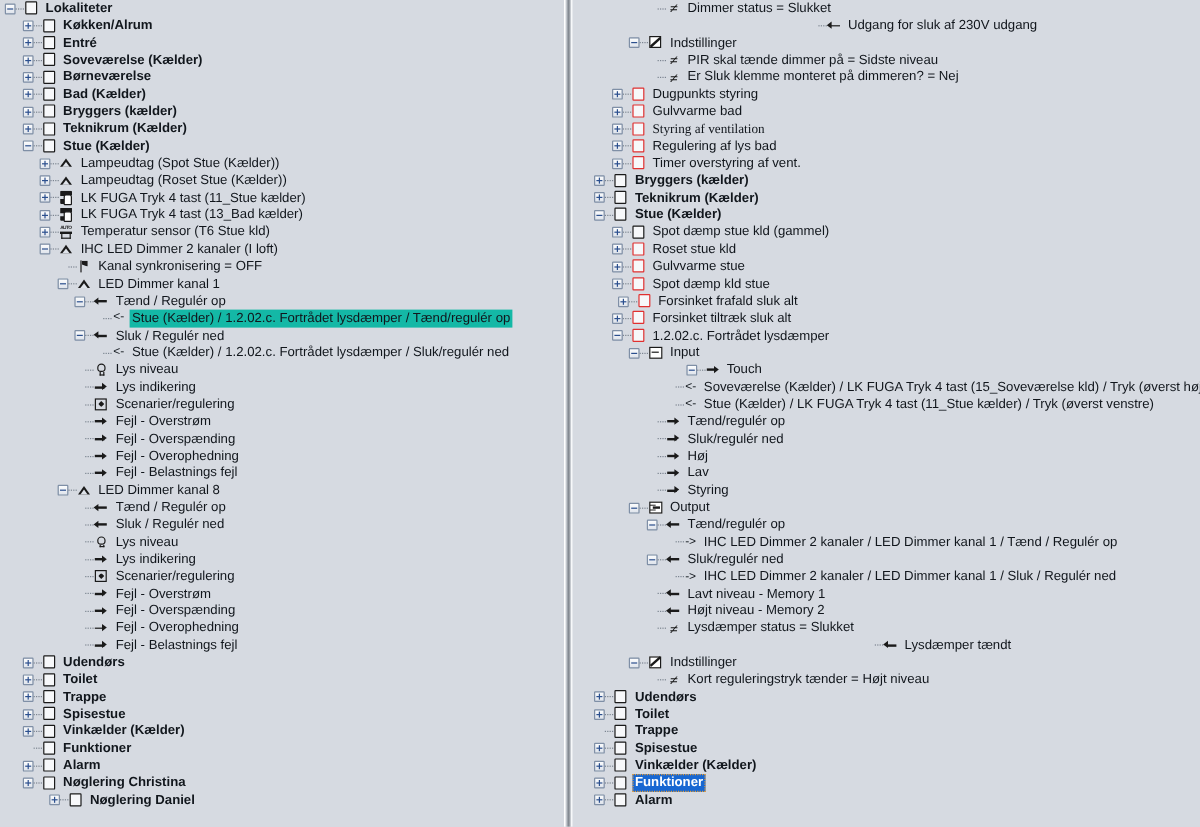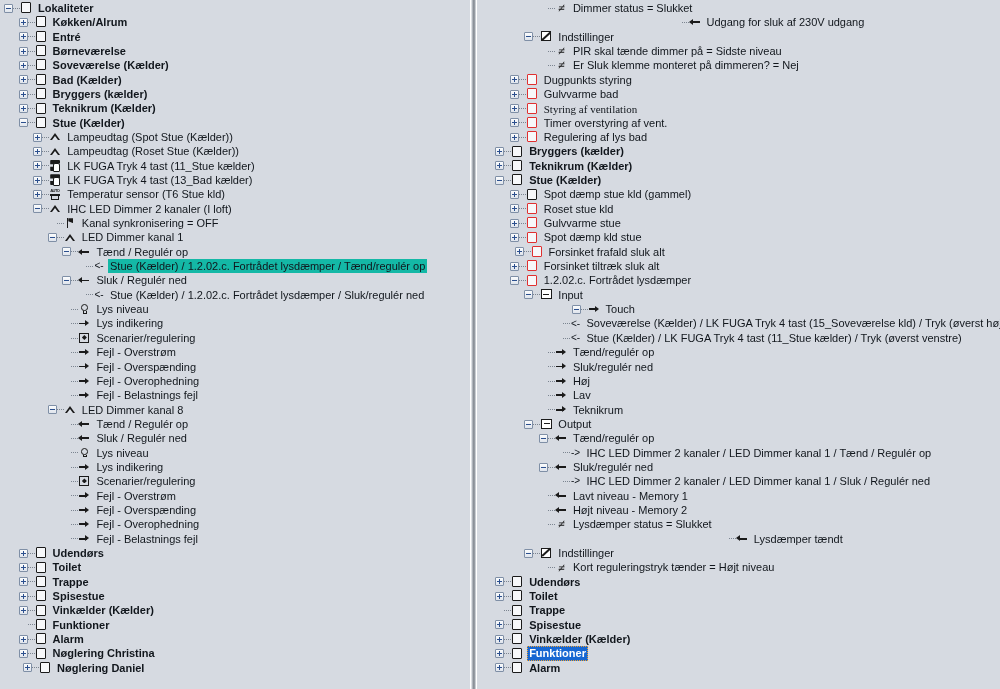--- a/index.html
+++ b/index.html
@@ -335,22 +335,22 @@
 </style>
 </head>
 <body>
 
 <div id="app">
   <div class="panel" id="panel-left">
     <div class="tree" id="tree-left">
         <div class="row bold" style="padding-left: 4px;"><span class="expander has"></span><span class="connector"></span><span class="icon ic-box"></span><span class="label">Lokaliteter</span></div>
         <div class="row bold" style="padding-left: 18.6px;"><span class="expander has plus"><span class="vbar"></span></span><span class="connector"></span><span class="icon ic-box"></span><span class="label">Køkken/Alrum</span></div>
         <div class="row bold" style="padding-left: 18.6px;"><span class="expander has plus"><span class="vbar"></span></span><span class="connector"></span><span class="icon ic-box"></span><span class="label">Entré</span></div>
+        <div class="row bold" style="padding-left: 18.6px;"><span class="expander has plus"><span class="vbar"></span></span><span class="connector"></span><span class="icon ic-box"></span><span class="label">Soveværelse (Kælder)</span></div>
         <div class="row bold" style="padding-left: 18.6px;"><span class="expander has plus"><span class="vbar"></span></span><span class="connector"></span><span class="icon ic-box"></span><span class="label">Børneværelse</span></div>
-        <div class="row bold" style="padding-left: 18.6px;"><span class="expander has plus"><span class="vbar"></span></span><span class="connector"></span><span class="icon ic-box"></span><span class="label">Soveværelse (Kælder)</span></div>
         <div class="row bold" style="padding-left: 18.6px;"><span class="expander has plus"><span class="vbar"></span></span><span class="connector"></span><span class="icon ic-box"></span><span class="label">Bad (Kælder)</span></div>
         <div class="row bold" style="padding-left: 18.6px;"><span class="expander has plus"><span class="vbar"></span></span><span class="connector"></span><span class="icon ic-box"></span><span class="label">Bryggers (kælder)</span></div>
         <div class="row bold" style="padding-left: 18.6px;"><span class="expander has plus"><span class="vbar"></span></span><span class="connector"></span><span class="icon ic-box"></span><span class="label">Teknikrum (Kælder)</span></div>
         <div class="row bold" style="padding-left: 18.6px;"><span class="expander has"></span><span class="connector"></span><span class="icon ic-box"></span><span class="label">Stue (Kælder)</span></div>
         <div class="row" style="padding-left: 33.2px;"><span class="expander has plus"><span class="vbar"></span></span><span class="connector"></span><span class="icon ic-lamp"></span><span class="label">Lampeudtag (Spot Stue (Kælder))</span></div>
         <div class="row" style="padding-left: 33.2px;"><span class="expander has plus"><span class="vbar"></span></span><span class="connector"></span><span class="icon ic-lamp"></span><span class="label">Lampeudtag (Roset Stue (Kælder))</span></div>
         <div class="row" style="padding-left: 33.2px;"><span class="expander has plus"><span class="vbar"></span></span><span class="connector"></span><span class="icon ic-push"></span><span class="label">LK FUGA Tryk 4 tast (11_Stue kælder)</span></div>
         <div class="row" style="padding-left: 33.2px;"><span class="expander has plus"><span class="vbar"></span></span><span class="connector"></span><span class="icon ic-push"></span><span class="label">LK FUGA Tryk 4 tast (13_Bad kælder)</span></div>
         <div class="row" style="padding-left: 33.2px;"><span class="expander has plus"><span class="vbar"></span></span><span class="connector"></span><span class="icon ic-temp"><span class="txt" style="font-size: 4px;">AUTO</span></span><span class="label">Temperatur sensor (T6 Stue kld)</span></div>
         <div class="row" style="padding-left: 33.2px;"><span class="expander has"></span><span class="connector"></span><span class="icon ic-lamp"></span><span class="label">IHC LED Dimmer 2 kanaler (I loft)</span></div>
@@ -378,55 +378,55 @@
         <div class="row" style="padding-left: 62.4px;"><span class="expander"></span><span class="connector"></span><span class="icon ic-arrR"></span><span class="label">Fejl - Overophedning</span></div>
         <div class="row" style="padding-left: 62.4px;"><span class="expander"></span><span class="connector"></span><span class="icon ic-arrR"></span><span class="label">Fejl - Belastnings fejl</span></div>
         <div class="row bold" style="padding-left: 18.6px;"><span class="expander has plus"><span class="vbar"></span></span><span class="connector"></span><span class="icon ic-box"></span><span class="label">Udendørs</span></div>
         <div class="row bold" style="padding-left: 18.6px;"><span class="expander has plus"><span class="vbar"></span></span><span class="connector"></span><span class="icon ic-box"></span><span class="label">Toilet</span></div>
         <div class="row bold" style="padding-left: 18.6px;"><span class="expander has plus"><span class="vbar"></span></span><span class="connector"></span><span class="icon ic-box"></span><span class="label">Trappe</span></div>
         <div class="row bold" style="padding-left: 18.6px;"><span class="expander has plus"><span class="vbar"></span></span><span class="connector"></span><span class="icon ic-box"></span><span class="label">Spisestue</span></div>
         <div class="row bold" style="padding-left: 18.6px;"><span class="expander has plus"><span class="vbar"></span></span><span class="connector"></span><span class="icon ic-box"></span><span class="label">Vinkælder (Kælder)</span></div>
         <div class="row bold" style="padding-left: 18.6px;"><span class="expander"></span><span class="connector"></span><span class="icon ic-box"></span><span class="label">Funktioner</span></div>
         <div class="row bold" style="padding-left: 18.6px;"><span class="expander has plus"><span class="vbar"></span></span><span class="connector"></span><span class="icon ic-box"></span><span class="label">Alarm</span></div>
         <div class="row bold" style="padding-left: 18.6px;"><span class="expander has plus"><span class="vbar"></span></span><span class="connector"></span><span class="icon ic-box"></span><span class="label">Nøglering Christina</span></div>
-        <div class="row bold" style="padding-left: 23px;"><span class="expander has plus"><span class="vbar"></span></span><span class="connector"></span><span class="icon ic-box"></span><span class="label">Nøglering Daniel</span></div>
+        <div class="row bold" style="padding-left: 13px; margin-left: 28px;"><span class="expander has plus"><span class="vbar"></span></span><span class="connector"></span><span class="icon ic-box"></span><span class="label">Nøglering Daniel</span></div>
       </div>
   </div>
   <div class="divider"></div>
   <div class="panel" id="panel-right">
     <div class="tree" id="tree-right">
         <div class="row" style="padding-left: 62.4px;"><span class="expander"></span><span class="connector"></span><span class="icon ic-hash">≠</span><span class="label">Dimmer status = Slukket</span></div>
         <div class="row" style="padding-left: 62.4px; text-align: center;"><span class="expander"></span><span class="connector"></span><span class="icon ic-arrL"></span><span class="label">Udgang for sluk af 230V udgang</span></div>
         <div class="row" style="padding-left: 47.8px;"><span class="expander has"></span><span class="connector"></span><span class="icon ic-pen"></span><span class="label">Indstillinger</span></div>
         <div class="row" style="padding-left: 62.4px;"><span class="expander"></span><span class="connector"></span><span class="icon ic-hash">≠</span><span class="label">PIR skal tænde dimmer på = Sidste niveau</span></div>
         <div class="row" style="padding-left: 62.4px;"><span class="expander"></span><span class="connector"></span><span class="icon ic-hash">≠</span><span class="label">Er Sluk klemme monteret på dimmeren? = Nej</span></div>
         <div class="row" style="padding-left: 33.2px;"><span class="expander has plus"><span class="vbar"></span></span><span class="connector"></span><span class="icon ic-box-red"></span><span class="label">Dugpunkts styring</span></div>
         <div class="row" style="padding-left: 33.2px;"><span class="expander has plus"><span class="vbar"></span></span><span class="connector"></span><span class="icon ic-box-red"></span><span class="label">Gulvvarme bad</span></div>
         <div class="row" style="padding-left: 33.2px; font-family: Liberation Serif, serif;"><span class="expander has plus"><span class="vbar"></span></span><span class="connector"></span><span class="icon ic-box-red"></span><span class="label">Styring af ventilation</span></div>
+        <div class="row" style="padding-left: 33.2px;"><span class="expander has plus"><span class="vbar"></span></span><span class="connector"></span><span class="icon ic-box-red"></span><span class="label">Regulering af lys bad</span></div>
         <div class="row" style="padding-left: 33.2px;"><span class="expander has plus"><span class="vbar"></span></span><span class="connector"></span><span class="icon ic-box-red"></span><span class="label">Timer overstyring af vent.</span></div>
-        <div class="row" style="padding-left: 33.2px;"><span class="expander has plus"><span class="vbar"></span></span><span class="connector"></span><span class="icon ic-box-red"></span><span class="label">Regulering af lys bad</span></div>
         <div class="row bold" style="padding-left: 18.6px;"><span class="expander has plus"><span class="vbar"></span></span><span class="connector"></span><span class="icon ic-box"></span><span class="label">Bryggers (kælder)</span></div>
         <div class="row bold" style="padding-left: 18.6px;"><span class="expander has plus"><span class="vbar"></span></span><span class="connector"></span><span class="icon ic-box"></span><span class="label">Teknikrum (Kælder)</span></div>
         <div class="row bold" style="padding-left: 18.6px;"><span class="expander has"></span><span class="connector"></span><span class="icon ic-box"></span><span class="label">Stue (Kælder)</span></div>
         <div class="row" style="padding-left: 33.2px;"><span class="expander has plus"><span class="vbar"></span></span><span class="connector"></span><span class="icon ic-box"></span><span class="label">Spot dæmp stue kld (gammel)</span></div>
         <div class="row" style="padding-left: 33.2px;"><span class="expander has plus"><span class="vbar"></span></span><span class="connector"></span><span class="icon ic-box-red"></span><span class="label">Roset stue kld</span></div>
         <div class="row" style="padding-left: 33.2px;"><span class="expander has plus"><span class="vbar"></span></span><span class="connector"></span><span class="icon ic-box-red"></span><span class="label">Gulvvarme stue</span></div>
         <div class="row" style="padding-left: 33.2px;"><span class="expander has plus"><span class="vbar"></span></span><span class="connector"></span><span class="icon ic-box-red"></span><span class="label">Spot dæmp kld stue</span></div>
         <div class="row" style="padding-left: 38px;"><span class="expander has plus"><span class="vbar"></span></span><span class="connector"></span><span class="icon ic-box-red"></span><span class="label">Forsinket frafald sluk alt</span></div>
         <div class="row" style="padding-left: 33.2px;"><span class="expander has plus"><span class="vbar"></span></span><span class="connector"></span><span class="icon ic-box-red"></span><span class="label">Forsinket tiltræk sluk alt</span></div>
         <div class="row" style="padding-left: 33.2px;"><span class="expander has"></span><span class="connector"></span><span class="icon ic-box-red"></span><span class="label">1.2.02.c. Fortrådet lysdæmper</span></div>
         <div class="row" style="padding-left: 47.8px;"><span class="expander has"></span><span class="connector"></span><span class="icon ic-inbox"></span><span class="label">Input</span></div>
         <div class="row" style="padding-left: 95px;"><span class="expander has"></span><span class="connector"></span><span class="icon ic-arrR"></span><span class="label">Touch</span></div>
         <div class="row" style="padding-left: 77px;"><span class="expander"></span><span class="connector"></span><span class="icon ic-lnk">&lt;-</span><span class="label">Soveværelse (Kælder) / LK FUGA Tryk 4 tast (15_Soveværelse kld)  / Tryk (øverst højre)</span></div>
         <div class="row" style="padding-left: 77px;"><span class="expander"></span><span class="connector"></span><span class="icon ic-lnk">&lt;-</span><span class="label">Stue (Kælder) / LK FUGA Tryk 4 tast (11_Stue kælder)  / Tryk (øverst venstre)</span></div>
         <div class="row" style="padding-left: 62.4px;"><span class="expander"></span><span class="connector"></span><span class="icon ic-arrR"></span><span class="label">Tænd/regulér op</span></div>
         <div class="row" style="padding-left: 62.4px;"><span class="expander"></span><span class="connector"></span><span class="icon ic-arrR"></span><span class="label">Sluk/regulér ned</span></div>
         <div class="row" style="padding-left: 62.4px;"><span class="expander"></span><span class="connector"></span><span class="icon ic-arrR"></span><span class="label">Høj</span></div>
         <div class="row" style="padding-left: 62.4px;"><span class="expander"></span><span class="connector"></span><span class="icon ic-arrR"></span><span class="label">Lav</span></div>
-        <div class="row" style="padding-left: 62.4px;"><span class="expander"></span><span class="connector"></span><span class="icon ic-arrR"></span><span class="label">Teknikrum</span></div>
+        <div class="row" style="padding-left: 62.4px;"><span class="expander"></span><span class="connector"></span><span class="icon ic-arrR"></span><span class="label">Styring</span></div>
         <div class="row" style="padding-left: 47.8px;"><span class="expander has"></span><span class="connector"></span><span class="icon ic-outbox"></span><span class="label">Output</span></div>
         <div class="row" style="padding-left: 62.4px;"><span class="expander has"></span><span class="connector"></span><span class="icon ic-arrL"></span><span class="label">Tænd/regulér op</span></div>
         <div class="row" style="padding-left: 77px;"><span class="expander"></span><span class="connector"></span><span class="icon ic-lnk">-&gt;</span><span class="label">IHC LED Dimmer 2 kanaler / LED Dimmer kanal 1 / Tænd / Regulér op</span></div>
         <div class="row" style="padding-left: 62.4px;"><span class="expander has"></span><span class="connector"></span><span class="icon ic-arrL"></span><span class="label">Sluk/regulér ned</span></div>
         <div class="row" style="padding-left: 77px;"><span class="expander"></span><span class="connector"></span><span class="icon ic-lnk">-&gt;</span><span class="label">IHC LED Dimmer 2 kanaler / LED Dimmer kanal 1 / Sluk / Regulér ned</span></div>
         <div class="row" style="padding-left: 62.4px;"><span class="expander"></span><span class="connector"></span><span class="icon ic-arrL"></span><span class="label">Lavt niveau - Memory 1</span></div>
         <div class="row" style="padding-left: 62.4px;"><span class="expander"></span><span class="connector"></span><span class="icon ic-arrL"></span><span class="label">Højt niveau - Memory 2</span></div>
         <div class="row" style="padding-left: 62.4px;"><span class="expander"></span><span class="connector"></span><span class="icon ic-hash">≠</span><span class="label">Lysdæmper status = Slukket</span></div>
         <div class="row" style="padding-left: 88px; text-align: center;"><span class="expander"></span><span class="connector"></span><span class="icon ic-arrL"></span><span class="label">Lysdæmper tændt</span></div>
         <div class="row" style="padding-left: 47.8px;"><span class="expander has"></span><span class="connector"></span><span class="icon ic-pen"></span><span class="label">Indstillinger</span></div>

